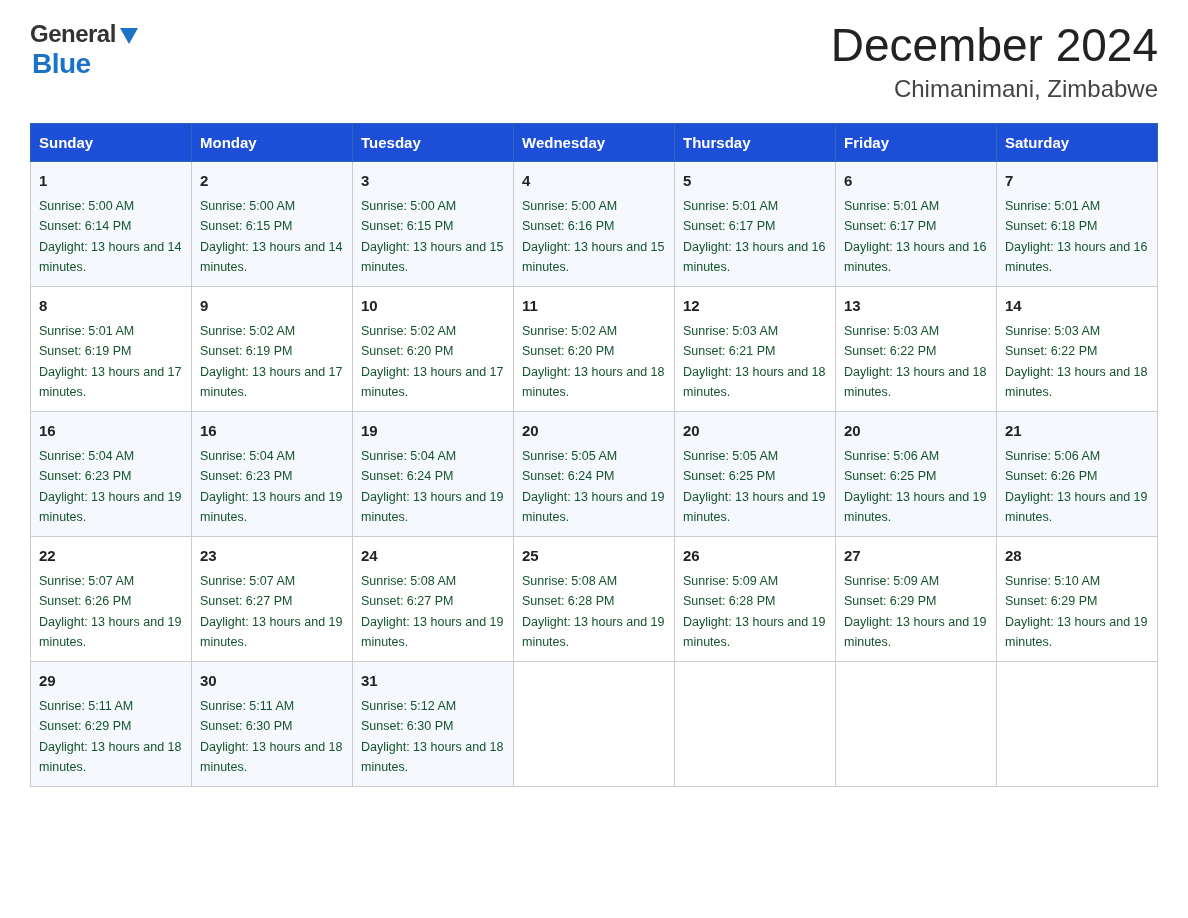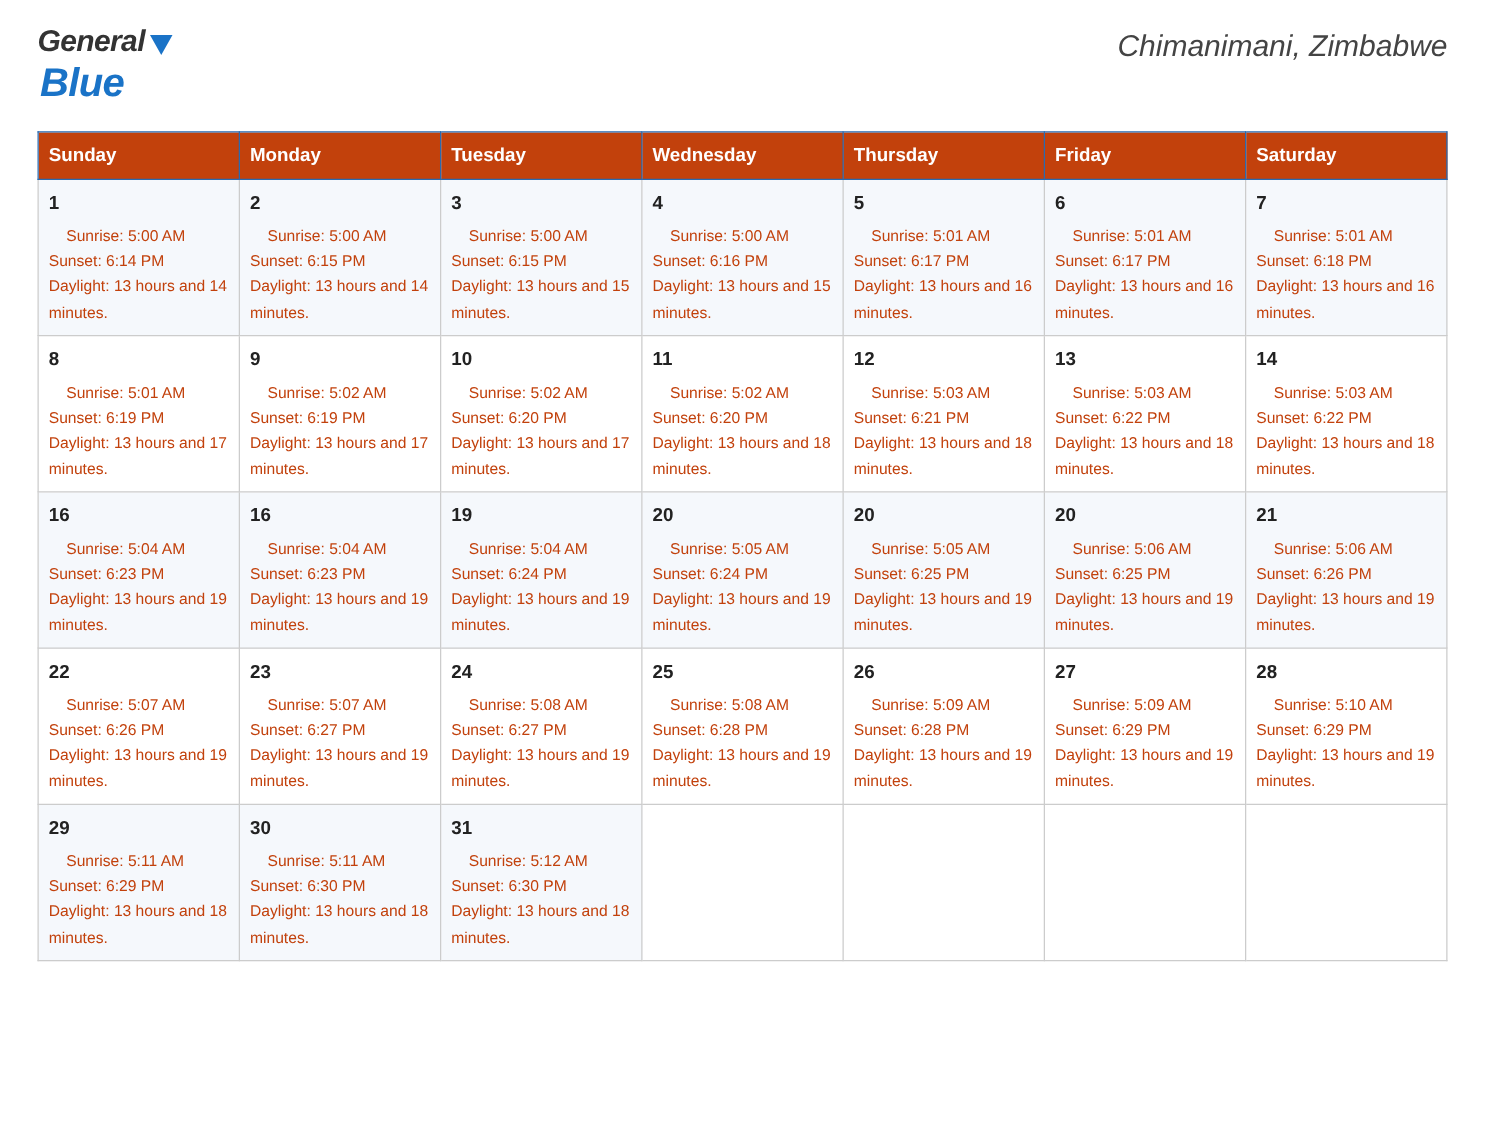--- a/index.html
+++ b/index.html
@@ -7,21 +7,20 @@
       font-family: Arial, sans-serif;
       background: #fff;
       color: #333;
       padding: 20px 30px;
     }
     .header {
       display: flex;
       justify-content: space-between;
       align-items: flex-start;
       margin-bottom: 20px;
-      font-style: italic;
     }
     .title-area {
       text-align: right;
     }
     .month-title {
       font-size: 46px;
       font-weight: normal;
       color: #222;
       line-height: 1.1;
     }
@@ -29,21 +28,21 @@
       font-size: 24px;
       color: #444;
       margin-top: 4px;
     }
     table {
       width: 100%;
       border-collapse: collapse;
       table-layout: fixed;
     }
     thead tr {
-      background: #c2410c;
+      background: #1d4ed8;
       color: #fff;
     }
     thead th {
       padding: 10px 8px;
       text-align: left;
       font-size: 15px;
       font-weight: 600;
       border: 1px solid #2a6ab0;
     }
     tbody tr {
@@ -63,24 +62,23 @@
       background: #fff;
     }
     .day-number {
       font-size: 15px;
       font-weight: bold;
       color: #222;
       display: block;
       margin-bottom: 4px;
     }
     .day-info {
-      color: #c2410c;
+      color: #14532d;
       font-size: 12.5px;
       line-height: 1.55;
-      margin-left: 14px;
     }
     .empty-cell {
       background: #fff !important;
     }
     
     .logo-container {
       display: flex;
       flex-direction: column;
       align-items: flex-start;
     }
@@ -97,24 +95,25 @@
 
 <div class="header">
   <div class="logo-container">
     <div class="logo-line1">
       <span style="font-size:24px;font-weight:bold;color:#333;letter-spacing:-0.5px;">General</span>
       <svg width="22" height="22" viewBox="0 0 22 22" style="margin-left:2px;margin-top:2px;">
         <polygon points="2,4 20,4 11,20" fill="#1a73c7"></polygon>
       </svg>
     </div>
     <div class="logo-line2">
-      <span style="font-size:32px;font-weight:bold;color:#1a73c7;letter-spacing:-0.5px;">Blue</span>
+      <span style="font-size:28px;font-weight:bold;color:#1a73c7;letter-spacing:-0.5px;">Blue</span>
     </div>
   </div>
   <div class="title-area">
+    <div class="month-title">December 2024</div>
     <div class="location">Chimanimani, Zimbabwe</div>
   </div>
 </div>
 
 <table>
   <thead>
     <tr>
     <th>Sunday</th>
         <th>Monday</th>
         <th>Tuesday</th>

